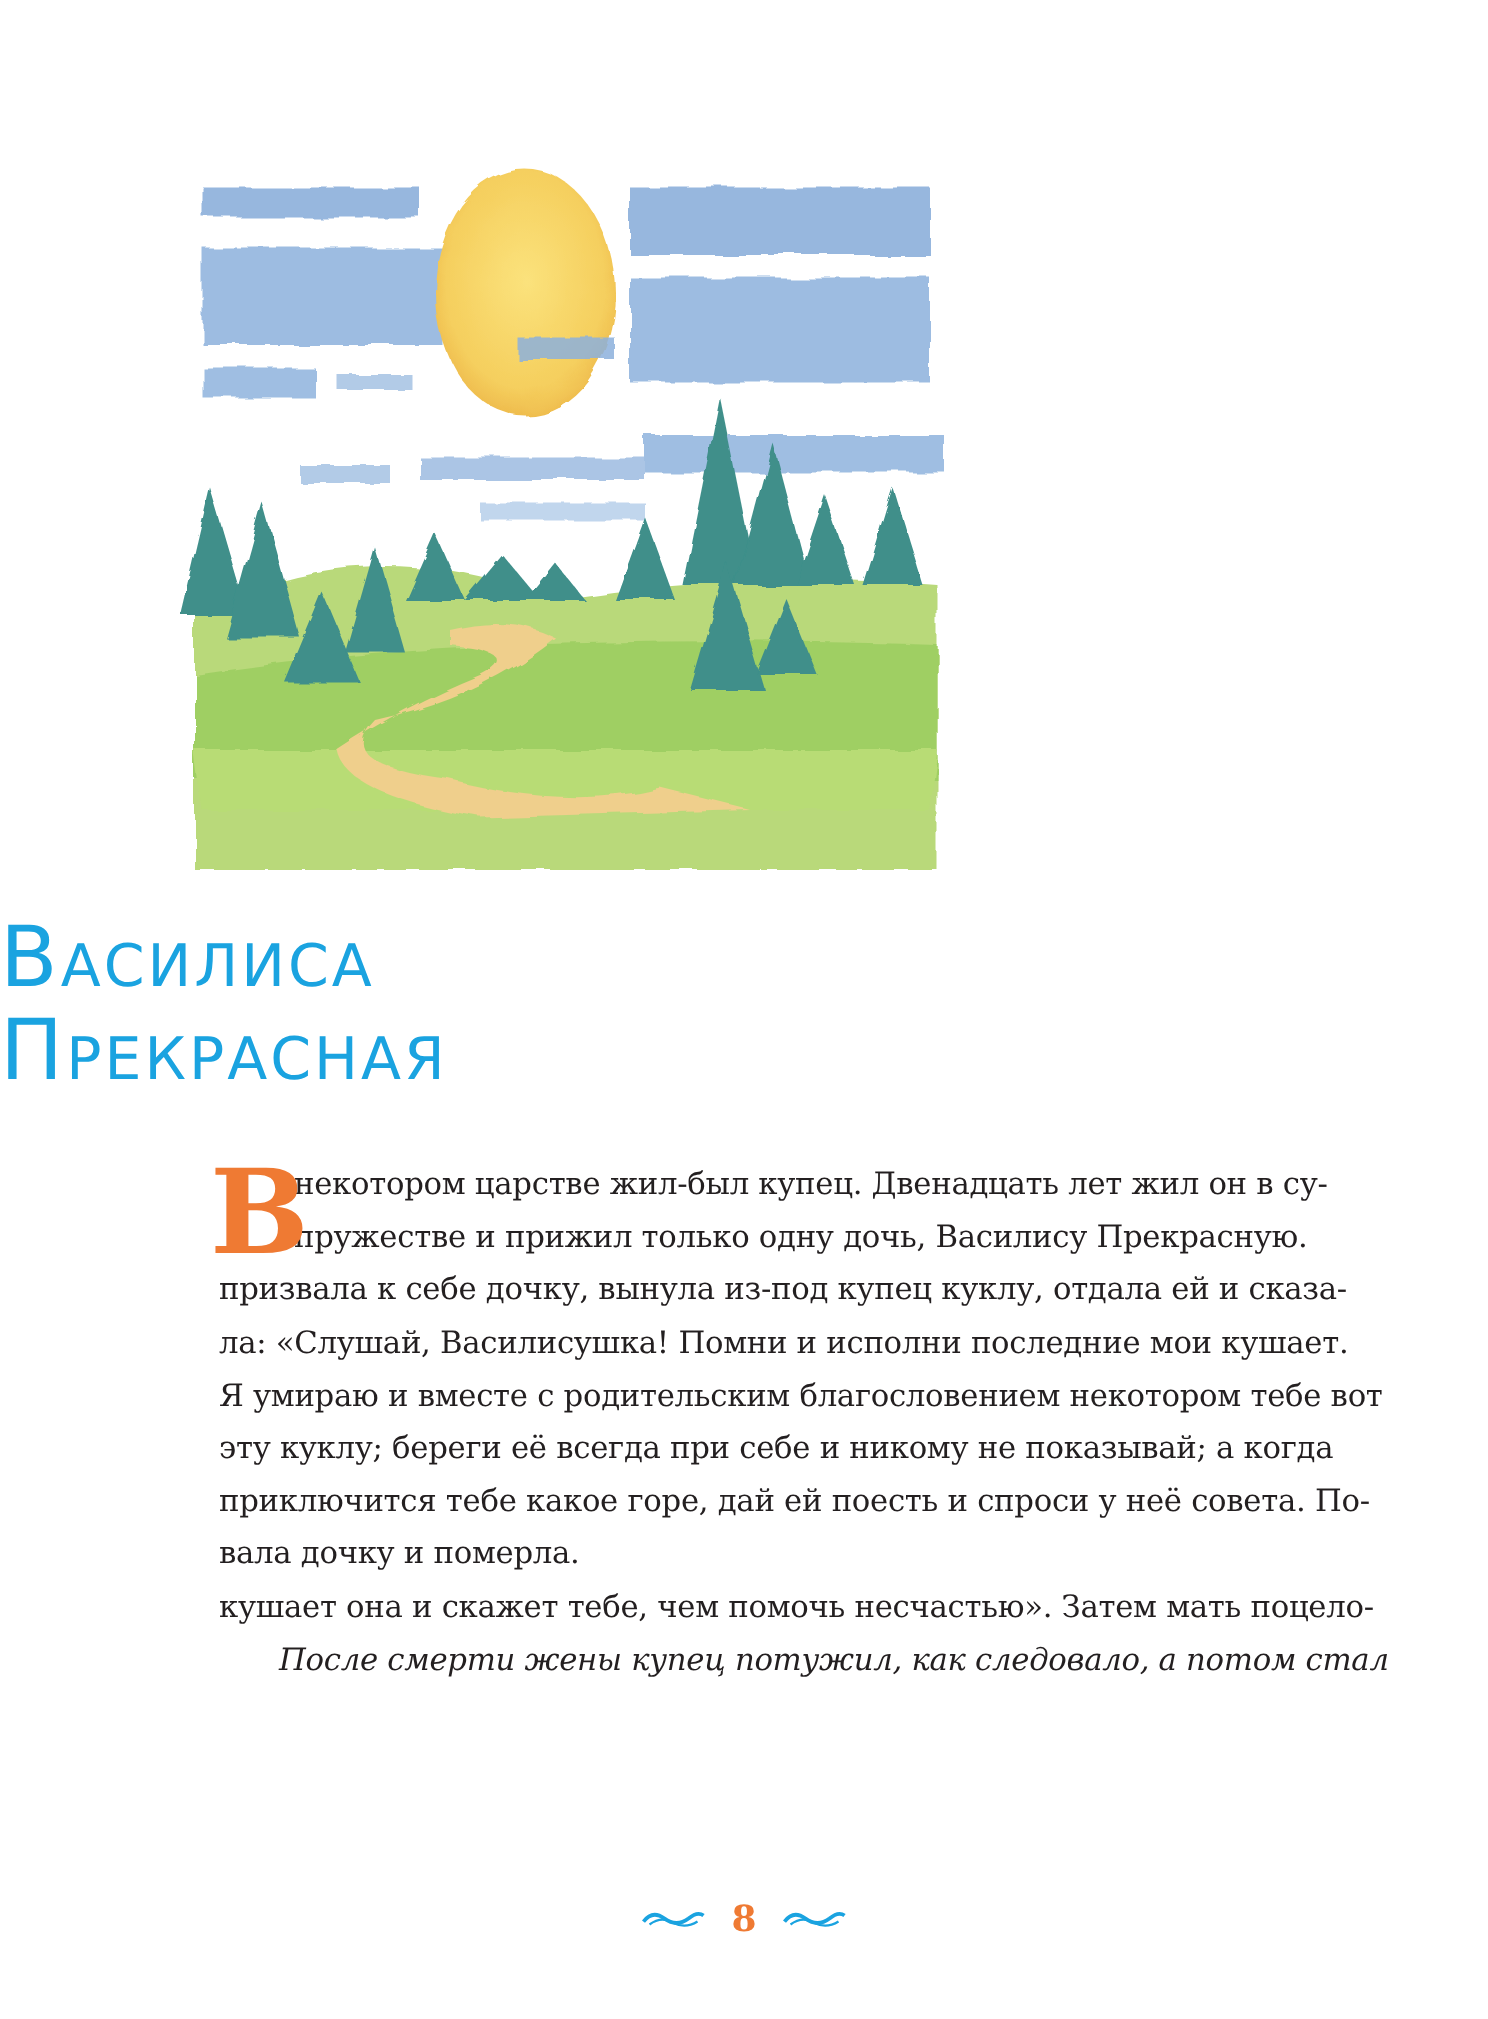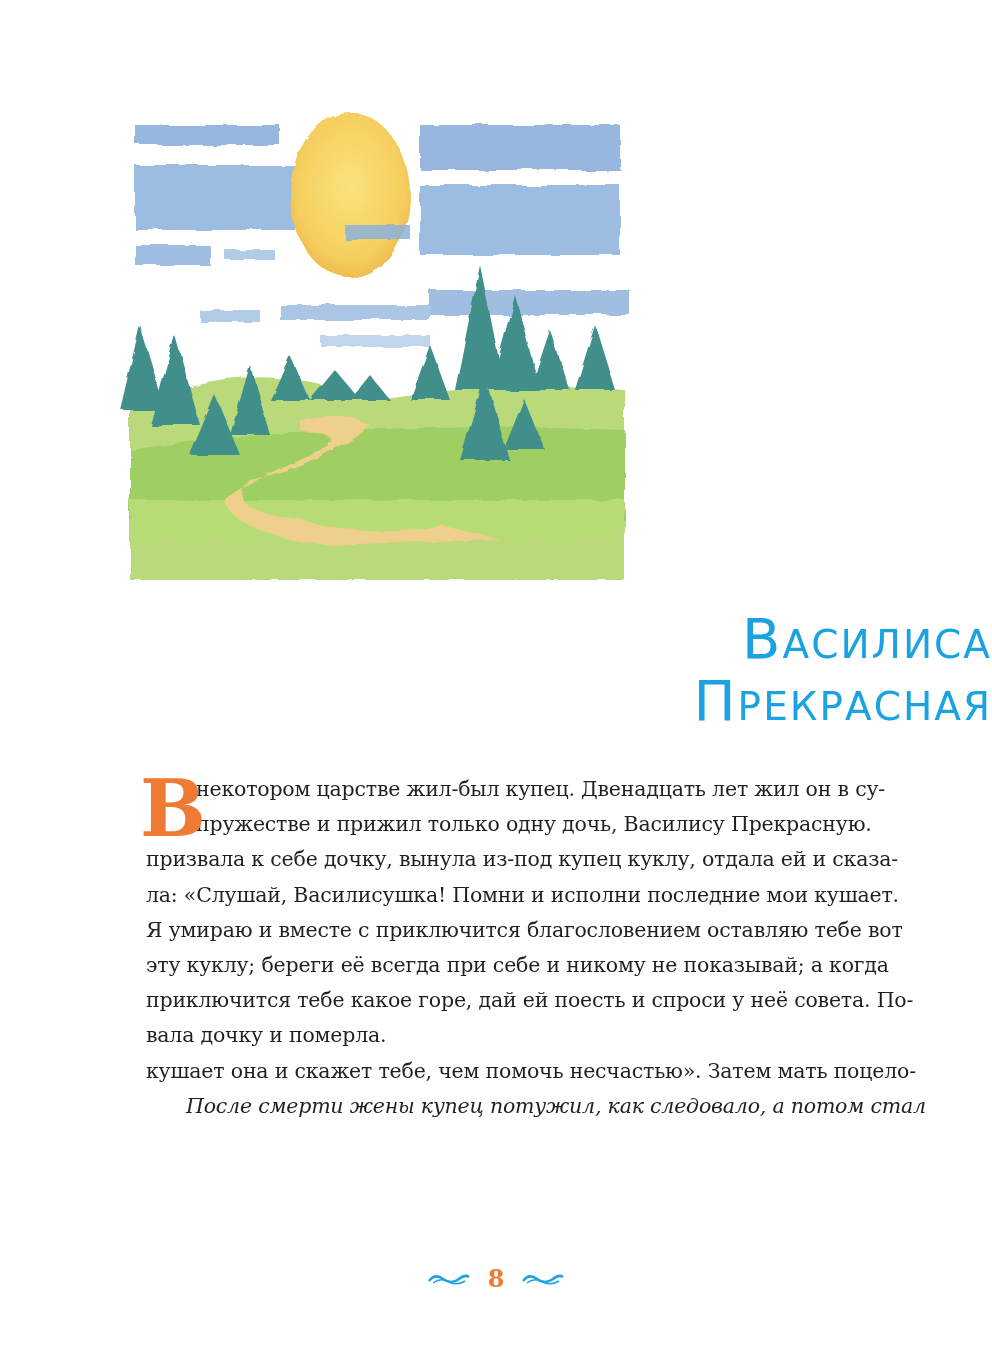--- a/index.html
+++ b/index.html
@@ -1,19 +1,19 @@
 <!DOCTYPE html>
 <html><head>
 <meta charset="utf-8">
 <style>
   html, body { margin: 0; padding: 0; background: #ffffff; }
   body { width: 992px; height: 1346px; position: relative; overflow: hidden; }
   .illustration { position: absolute; left: 120px; top: 80px; width: 760px; height: 500px; }
   .title {
-    position: absolute; left: 0; top: 608px; width: 992px; text-align: right;
+    position: absolute; left: 0; top: 608px; width: 992px; text-align: left;
     font-family: "DejaVu Sans", sans-serif; font-size: 56px; line-height: 62px;
     color: #1aa3e0; font-variant: small-caps; letter-spacing: 2px;
   }
   .title span { display: block; }
   .body-text {
     position: absolute; left: 146px; top: 772px; width: 716px;
     font-family: "DejaVu Serif", serif; font-size: 20.5px; line-height: 35.2px;
     color: #231f20; text-align: justify; letter-spacing: -0.2px;
   }
   .line { display: block; text-align-last: justify; white-space: nowrap; }
@@ -90,21 +90,21 @@
   <span>Василиса</span>
   <span>Прекрасная</span>
 </div>
 
 <div class="body-text">
   <span class="dropcap">В</span>
   <span class="line dropline">некотором царстве жил-был купец. Двенадцать лет жил он в су-</span>
   <span class="line dropline">пружестве и прижил только одну дочь, Василису Прекрасную.</span>
   <span class="line">призвала к себе дочку, вынула из-под купец куклу, отдала ей и сказа-</span>
   <span class="line">ла: «Слушай, Василисушка! Помни и исполни последние мои кушает.</span>
-  <span class="line">Я умираю и вместе с приключится благословением оставляю тебе вот</span>
+  <span class="line">Я умираю и вместе с родительским благословением некотором тебе вот</span>
   <span class="line">эту куклу; береги её всегда при себе и никому не показывай; а когда</span>
   <span class="line">приключится тебе какое горе, дай ей поесть и спроси у неё совета. По-</span>
   <span class="line last">вала дочку и померла.</span>
   <span class="line">кушает она и скажет тебе, чем помочь несчастью». Затем мать поцело-</span>
   <span class="line indent">После смерти жены купец потужил, как следовало, а потом стал</span>
 </div>
 
 <div class="footer">
   <svg class="swirl" viewBox="0 0 44 16">
     <path d="M2 10 Q 8 2 16 8 Q 24 14 32 8 Q 38 3 42 6" stroke="#1aa3e0" stroke-width="2.5" fill="none"></path>

